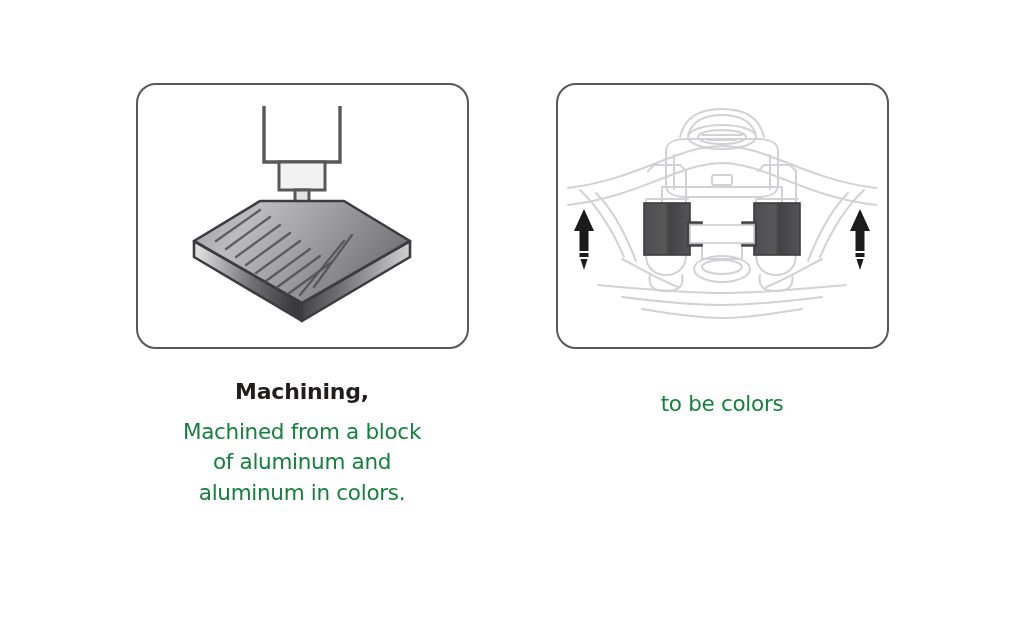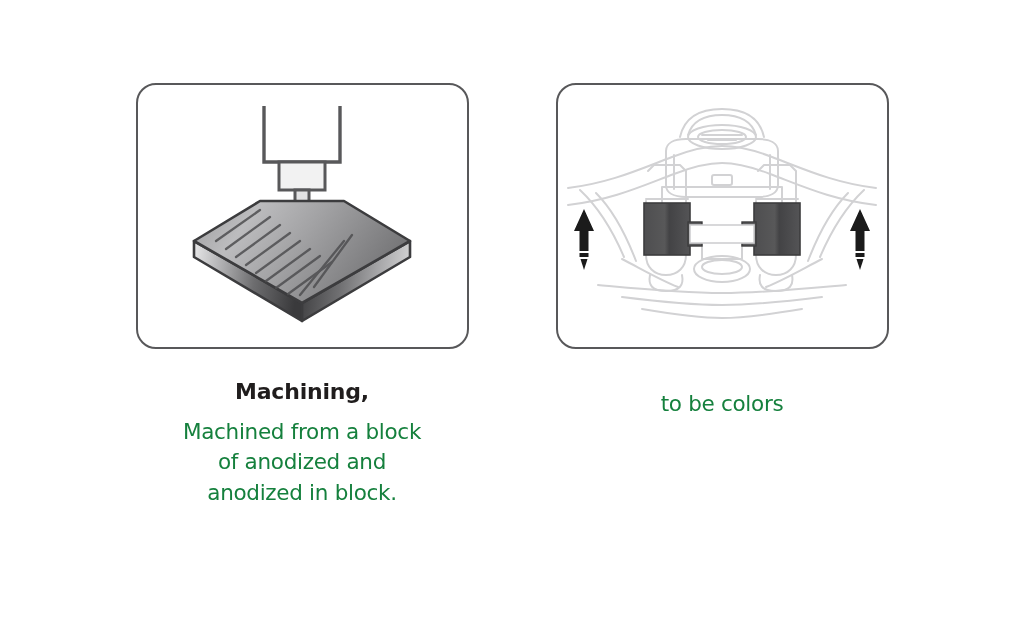--- a/index.html
+++ b/index.html
@@ -156,22 +156,22 @@
               <line x1="172" y1="198" x2="210" y2="146"></line>
             </g>
           </g>
         </svg>
       </div>
 
       <div class="feature-text">
         <div class="feature-heading">Machining,</div>
         <div class="feature-body">
           <div>Machined from a block</div>
-          <div>of anodized and</div>
-          <div>anodized in block.</div>
+          <div>of aluminum and</div>
+          <div>aluminum in colors.</div>
         </div>
       </div>
     </div>
 
     <div class="feature-col">
 
       <div class="icon-card">
         <svg width="320" height="255" viewBox="0 0 320 255">
           <defs>
             <linearGradient id="riserDark" x1="0" y1="0" x2="1" y2="0">

